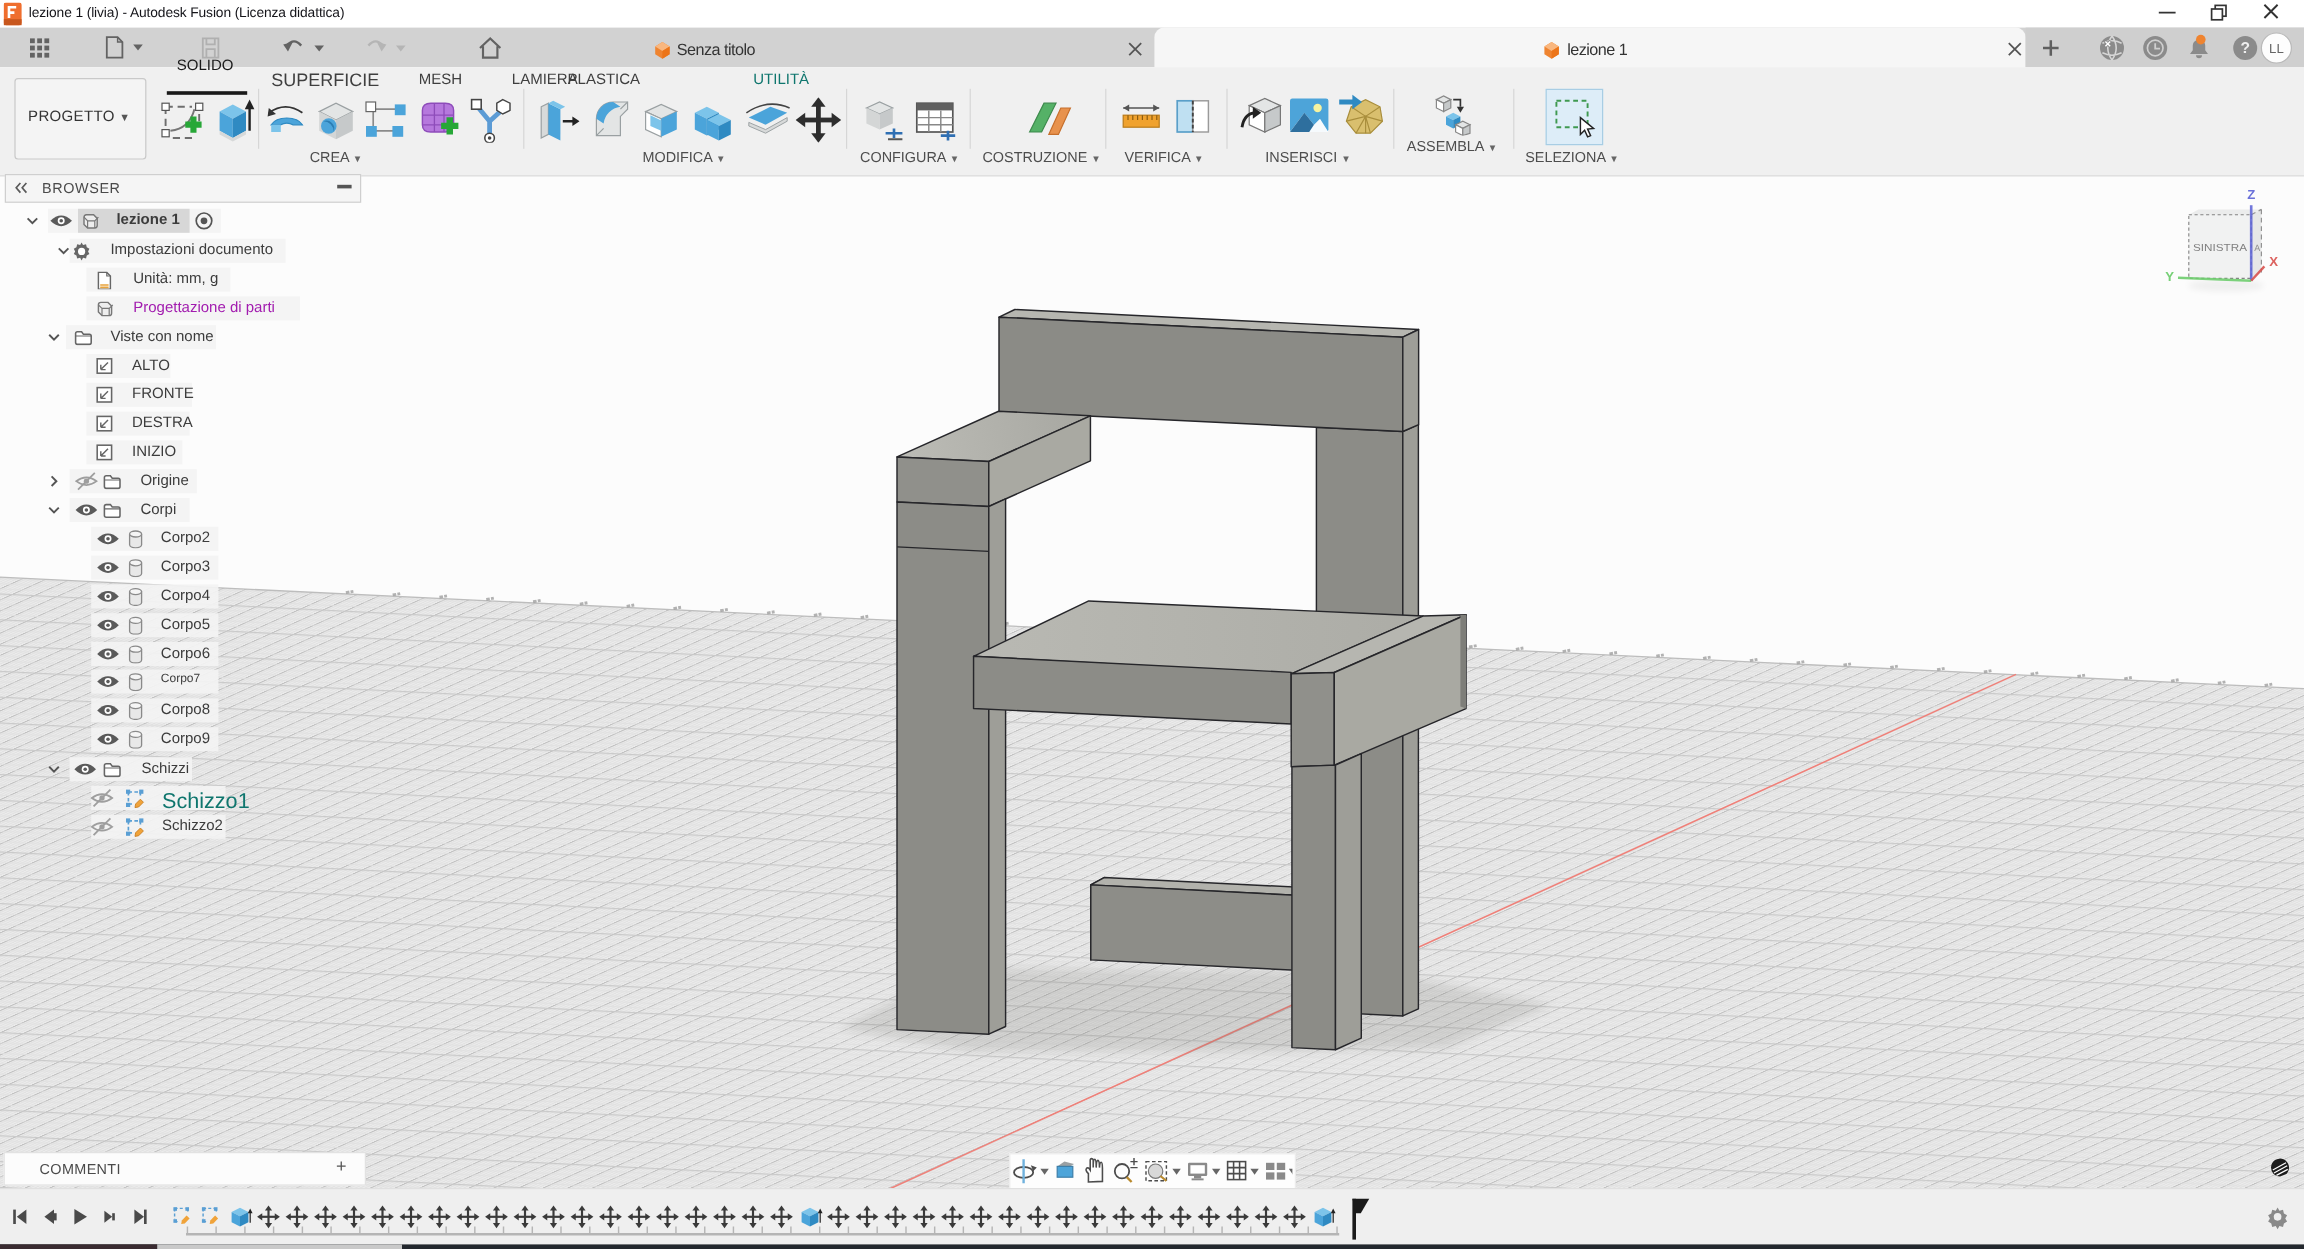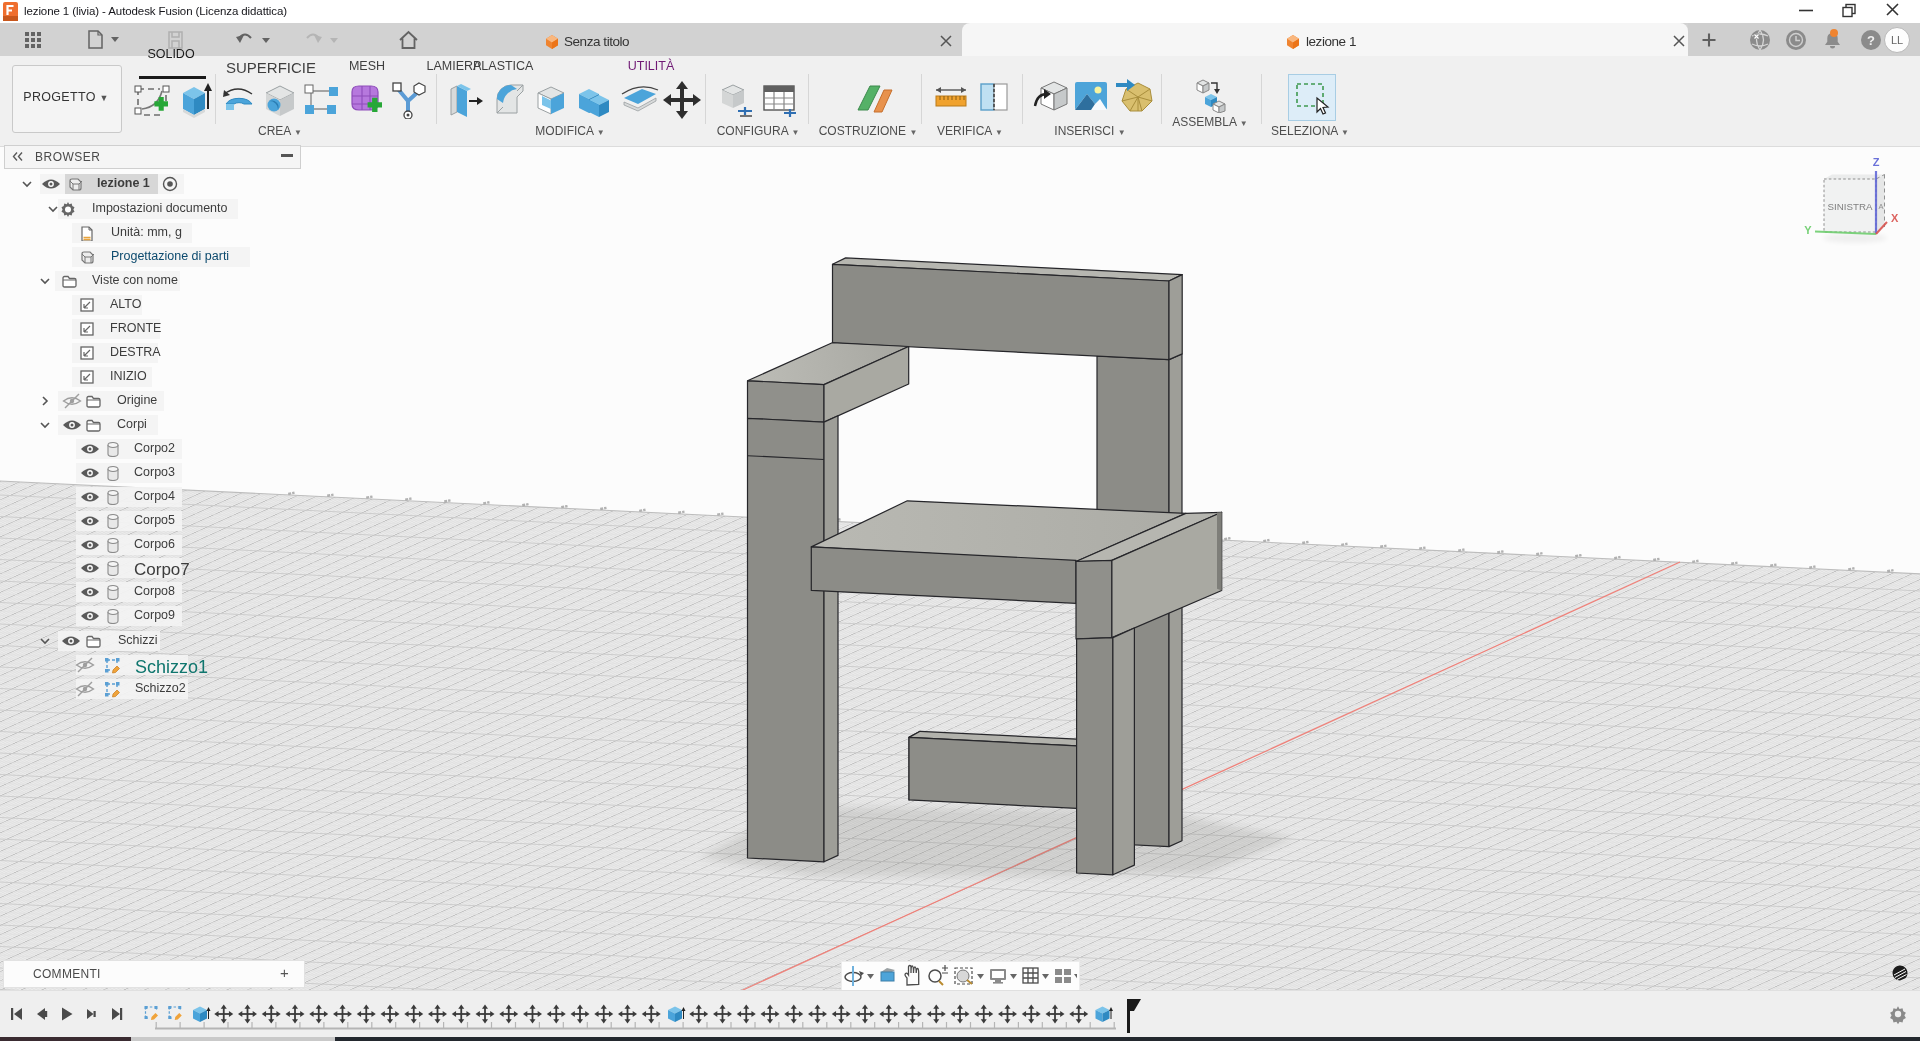--- a/index.html
+++ b/index.html
@@ -340,21 +340,21 @@
     <text x="183" y="21.5" font-size="13" fill="#efefef" text-anchor="middle" font-weight="bold">?</text>
 <circle cx="1897" cy="17" r="12.5" fill="#fdfdfd" stroke="#b9b9b9" stroke-width="1" transform="translate(-1688,0)"></circle>
 <text x="209" y="21" font-size="11" fill="#666" text-anchor="middle">LL</text>
 </svg>
 <div class="abs" style="left:0;top:56px;width:1920px;height:90px;background:#f0f0f0;border-bottom:1px solid #dcdcdc;"></div>
 <div class="abs" style="left:91px;top:47px;width:160px;text-align:center;font-size:12.5px;color:#1a1a1a;">SOLIDO</div>
 <div class="abs" style="left:191px;top:59px;width:160px;text-align:center;font-size:15px;color:#3f3f3f;">SUPERFICIE</div>
 <div class="abs" style="left:287px;top:59px;width:160px;text-align:center;font-size:12.5px;color:#3f3f3f;">MESH</div>
 <div class="abs" style="left:374px;top:59px;width:160px;text-align:center;font-size:12.5px;color:#3f3f3f;">LAMIERA</div>
 <div class="abs" style="left:473px;top:59px;width:160px;text-align:left;font-size:12.5px;color:#3f3f3f;">PLASTICA</div>
-<div class="abs" style="left:571px;top:59px;width:160px;text-align:center;font-size:12.5px;color:#701a75;">UTILITÀ</div>
+<div class="abs" style="left:571px;top:59px;width:160px;text-align:center;font-size:12.5px;color:#0f766e;">UTILITÀ</div>
 <div class="abs" style="left:139px;top:76px;width:67px;height:3px;background:#1a1a1a;"></div>
 <div class="abs" style="left:12px;top:65px;width:108px;height:66px;background:#f4f4f4;border:1px solid #c9c9c9;border-radius:3px;"></div>
 <div class="abs" style="left:12px;top:90px;width:108px;text-align:center;font-size:12.5px;color:#333;letter-spacing:0.3px;">PROGETTO <span style="font-size:9px;color:#555;">▼</span></div>
 <div class="abs" style="left:190px;top:124px;width:180px;text-align:center;font-size:12px;color:#4d4d4d;">CREA <span style="font-size:8px;color:#666;">▼</span></div>
 <div class="abs" style="left:480px;top:124px;width:180px;text-align:center;font-size:12px;color:#4d4d4d;">MODIFICA <span style="font-size:8px;color:#666;">▼</span></div>
 <div class="abs" style="left:668px;top:124px;width:180px;text-align:center;font-size:12px;color:#4d4d4d;">CONFIGURA <span style="font-size:8px;color:#666;">▼</span></div>
 <div class="abs" style="left:778px;top:124px;width:180px;text-align:center;font-size:12px;color:#4d4d4d;">COSTRUZIONE <span style="font-size:8px;color:#666;">▼</span></div>
 <div class="abs" style="left:880px;top:124px;width:180px;text-align:center;font-size:12px;color:#4d4d4d;">VERIFICA <span style="font-size:8px;color:#666;">▼</span></div>
 <div class="abs" style="left:1000px;top:124px;width:180px;text-align:center;font-size:12px;color:#4d4d4d;">INSERISCI <span style="font-size:8px;color:#666;">▼</span></div>
 <div class="abs" style="left:1120px;top:115px;width:180px;text-align:center;font-size:12px;color:#4d4d4d;">ASSEMBLA <span style="font-size:8px;color:#666;">▼</span></div>
@@ -565,21 +565,21 @@
     <path d="M2 2 h7 l3 3 v11 h-10 z" fill="#fff" stroke="#666" stroke-width="1.2"></path>
     <path d="M9 2 v3 h3" fill="none" stroke="#666" stroke-width="1"></path>
     <path d="M3.5 12.5 h7 M3.5 14.5 h7" stroke="#e8a33d" stroke-width="1.4"></path>
   </svg>
 <div class="abs" style="left:111px;top:225px;font-size:12.5px;color:#3c3c3c;white-space:nowrap;">Unità: mm, g</div>
 <div class="abs" style="left:72px;top:247px;width:178px;height:20px;background:rgba(243,243,243,0.92);"></div>
 <svg class="abs" style="left:79px;top:249px" width="16" height="16">
     <path d="M3 5 q0 -2 2 -2 h6 l3 3 v6 q0 2 -2 2 h-6 l-3 -3 z" fill="#ededed" stroke="#777" stroke-width="1.2"></path>
     <path d="M3 5 l3 3 v6 M6 8 h6 l3 -3 M12 8 v6" fill="none" stroke="#777" stroke-width="1"></path>
   </svg>
-<div class="abs" style="left:111px;top:249px;font-size:12.5px;color:#0c4a6e;white-space:nowrap;">Progettazione di parti</div>
+<div class="abs" style="left:111px;top:249px;font-size:12.5px;color:#a21caf;white-space:nowrap;">Progettazione di parti</div>
 <div class="abs" style="left:55px;top:271px;width:125px;height:20px;background:rgba(243,243,243,0.92);"></div>
 <svg class="abs" style="left:39px;top:276px" width="12" height="10">
     <path d="M2 3 L6 7 L10 3" stroke="#555" stroke-width="1.6" fill="none"></path>
   </svg>
 <svg class="abs" style="left:61px;top:274px" width="16" height="14">
     <path d="M2 4 q0 -1.5 1.5 -1.5 h3.5 l1.5 2 h5 q1.5 0 1.5 1.5 v5.5 q0 1.5 -1.5 1.5 h-10 q-1.5 0 -1.5 -1.5 z" fill="#fff" stroke="#666" stroke-width="1.3"></path>
     <path d="M2 6 h13" stroke="#666" stroke-width="1"></path>
   </svg>
 <div class="abs" style="left:92px;top:273px;font-size:12.5px;color:#3c3c3c;white-space:nowrap;">Viste con nome</div>
 <div class="abs" style="left:72px;top:295px;width:70px;height:20px;background:rgba(243,243,243,0.92);"></div>
@@ -692,21 +692,21 @@
 <div class="abs" style="left:76px;top:558px;width:106px;height:20px;background:rgba(243,243,243,0.92);"></div>
 <svg class="abs" style="left:80px;top:561px" width="20" height="14">
     <path d="M1 7 Q10 -2 19 7 Q10 16 1 7 z" fill="#5a5a5a"></path>
     <circle cx="10" cy="7" r="2.9" fill="#fff"></circle>
     <circle cx="10" cy="7" r="1.5" fill="#5a5a5a"></circle>
   </svg>
 <svg class="abs" style="left:106px;top:560px" width="14" height="16">
     <path d="M2 4 v9 a5 2.5 0 0 0 10 0 v-9" fill="#e8e8e8" stroke="#8a8a8a" stroke-width="1.1"></path>
     <ellipse cx="7" cy="4" rx="5" ry="2.5" fill="#f5f5f5" stroke="#8a8a8a" stroke-width="1.1"></ellipse>
   </svg>
-<div class="abs" style="left:134px;top:560px;font-size:17px;color:#3c3c3c;white-space:nowrap;">Corpo7</div>
+<div class="abs" style="left:134px;top:560px;font-size:10px;color:#3c3c3c;white-space:nowrap;">Corpo7</div>
 <div class="abs" style="left:76px;top:582px;width:106px;height:20px;background:rgba(243,243,243,0.92);"></div>
 <svg class="abs" style="left:80px;top:585px" width="20" height="14">
     <path d="M1 7 Q10 -2 19 7 Q10 16 1 7 z" fill="#5a5a5a"></path>
     <circle cx="10" cy="7" r="2.9" fill="#fff"></circle>
     <circle cx="10" cy="7" r="1.5" fill="#5a5a5a"></circle>
   </svg>
 <svg class="abs" style="left:106px;top:584px" width="14" height="16">
     <path d="M2 4 v9 a5 2.5 0 0 0 10 0 v-9" fill="#e8e8e8" stroke="#8a8a8a" stroke-width="1.1"></path>
     <ellipse cx="7" cy="4" rx="5" ry="2.5" fill="#f5f5f5" stroke="#8a8a8a" stroke-width="1.1"></ellipse>
   </svg>

